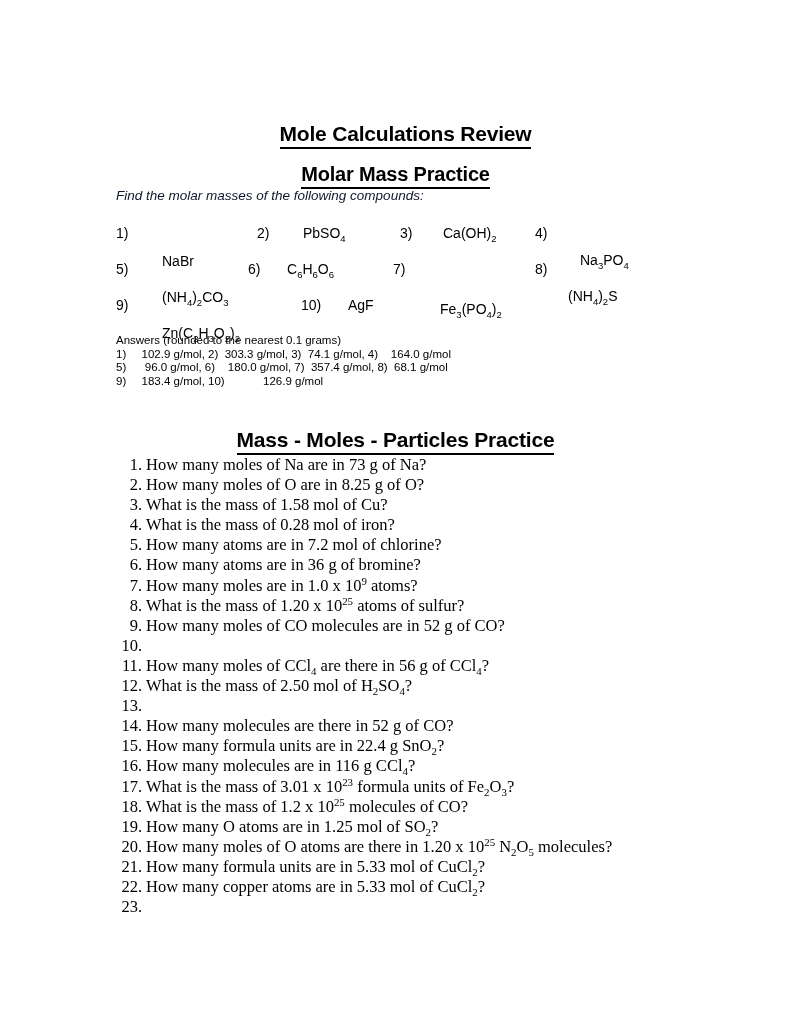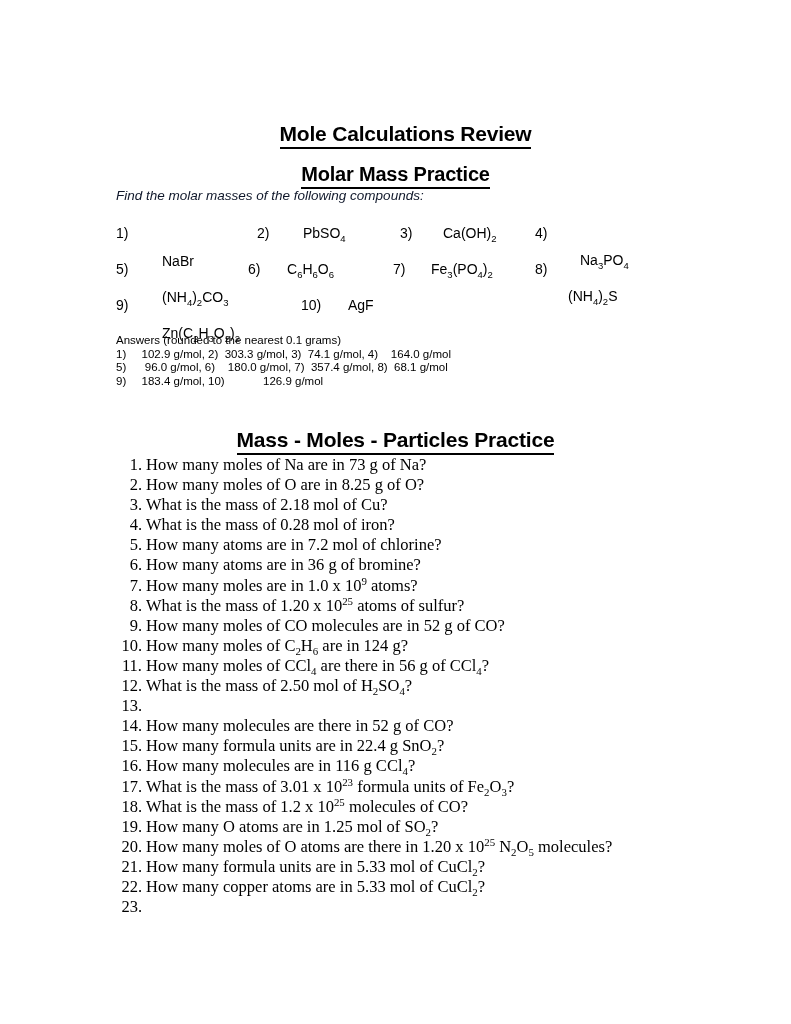--- a/index.html
+++ b/index.html
@@ -93,21 +93,21 @@
   .c-num2 { left: 257px; }
   .c-val2 { left: 303px; }
   .c-num3 { left: 400px; }
   .c-val3 { left: 443px; }
   .c-num4 { left: 535px; }
   .c-val4 { left: 580px; margin-top: 27px; }
 
   .r2 .c-num2 { left: 248px; }
   .r2 .c-val2 { left: 287px; }
   .r2 .c-num3 { left: 393px; }
-  .r2 .c-val3 { left: 431px; }
+  .r2 .c-val3 { left: 440px; margin-top: 40px; }
   .r2 .c-num4 { left: 535px; }
   .r2 .c-val4 { left: 568px; }
 
   .r3 .c-num2 { left: 301px; }
   .r3 .c-val2 { left: 348px; }
 
   
   .answers {
     position: absolute;
     left: 116px;
@@ -198,21 +198,21 @@
       <div class="qrow">
         <span class="qnum">1.</span>
         <span class="qtext">How many moles of Na are in 73 g of Na?</span>
       </div>
       <div class="qrow">
         <span class="qnum">2.</span>
         <span class="qtext">How many moles of O are in 8.25 g of O?</span>
       </div>
       <div class="qrow">
         <span class="qnum">3.</span>
-        <span class="qtext">What is the mass of 2.18 mol of Cu?</span>
+        <span class="qtext">What is the mass of 1.58 mol of Cu?</span>
       </div>
       <div class="qrow">
         <span class="qnum">4.</span>
         <span class="qtext">What is the mass of 0.28 mol of iron?</span>
       </div>
       <div class="qrow">
         <span class="qnum">5.</span>
         <span class="qtext">How many atoms are in 7.2 mol of chlorine?</span>
       </div>
       <div class="qrow">
@@ -226,21 +226,20 @@
       <div class="qrow">
         <span class="qnum">8.</span>
         <span class="qtext">What is the mass of 1.20 x 10<sup>25</sup> atoms of sulfur?</span>
       </div>
       <div class="qrow">
         <span class="qnum">9.</span>
         <span class="qtext">How many moles of CO molecules are in 52 g of CO?</span>
       </div>
       <div class="qrow">
         <span class="qnum">10.</span>
-        <span class="qtext">How many moles of C<sub>2</sub>H<sub>6</sub> are in 124 g?</span>
       </div>
       <div class="qrow">
         <span class="qnum">11.</span>
         <span class="qtext">How many moles of CCl<sub>4</sub> are there in 56 g of CCl<sub>4</sub>?</span>
       </div>
       <div class="qrow">
         <span class="qnum">12.</span>
         <span class="qtext">What is the mass of 2.50 mol of H<sub>2</sub>SO<sub>4</sub>?</span>
       </div>
       <div class="qrow">

